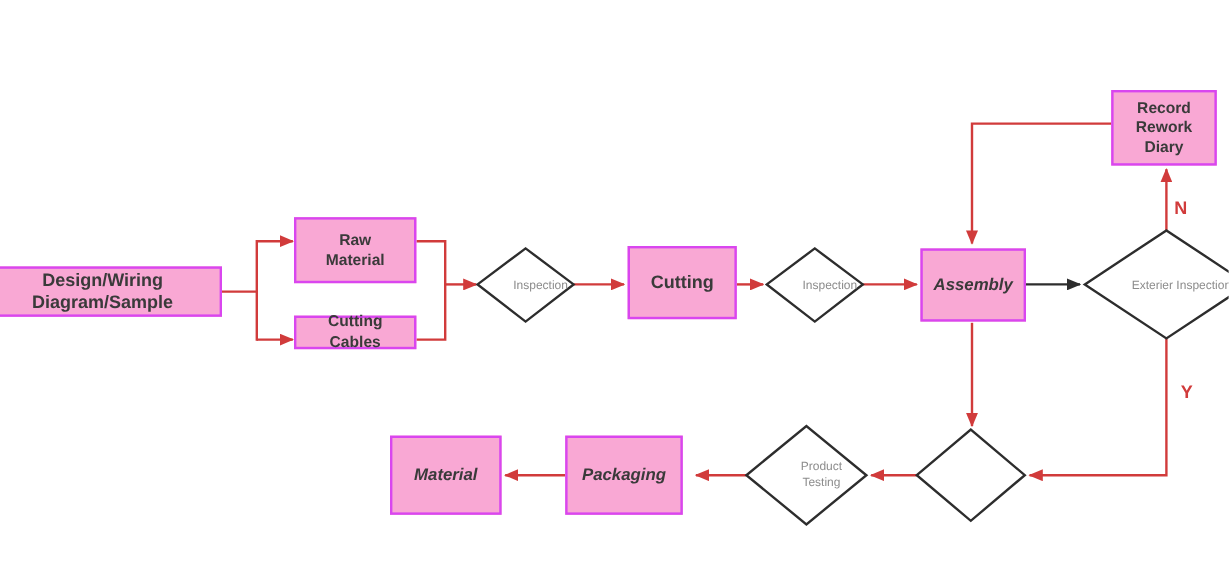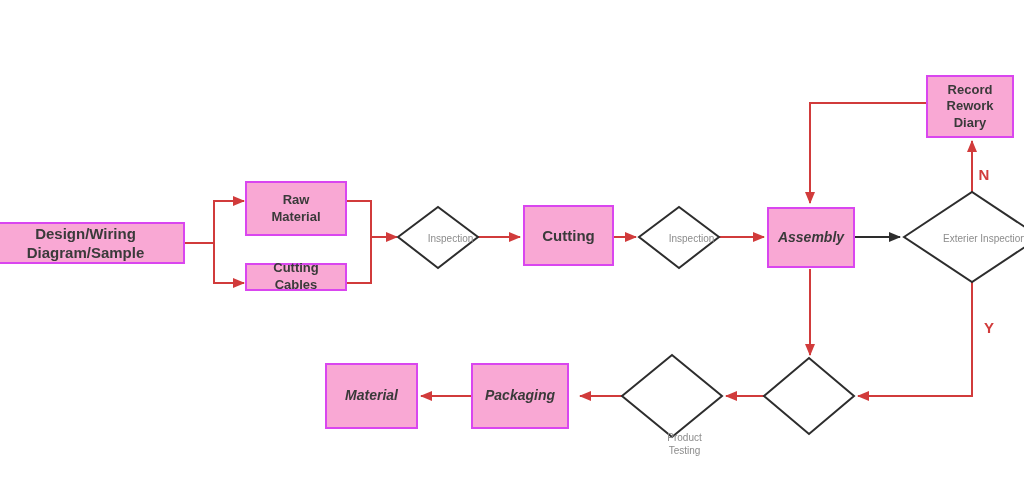--- a/index.html
+++ b/index.html
@@ -105,20 +105,20 @@
 
   <div class="node fs14" style="left:325px;top:363px;width:93px;height:66px;">Material</div>
 
   <div class="dlabel" style="left:438px;top:238px;width:76px;">Inspection</div>
 
   <div class="dlabel" style="left:679px;top:238px;width:76px;">Inspection</div>
 
   <div class="dlabel" style="left:972px;top:238px;width:124px;">Exterier Inspection</div>
 
 
-  <div class="dlabel" style="left:672px;top:396px;width:80px;margin-top:48px;">Product
+  <div class="dlabel" style="left:672px;top:396px;width:80px;">Product
 Testing</div>
 
   <span class="branch-tag" style="left:984px;top:174px;">N</span>
 
   <span class="branch-tag" style="left:989px;top:327px;">Y</span>
 
 </div>
 
 </body></html>

